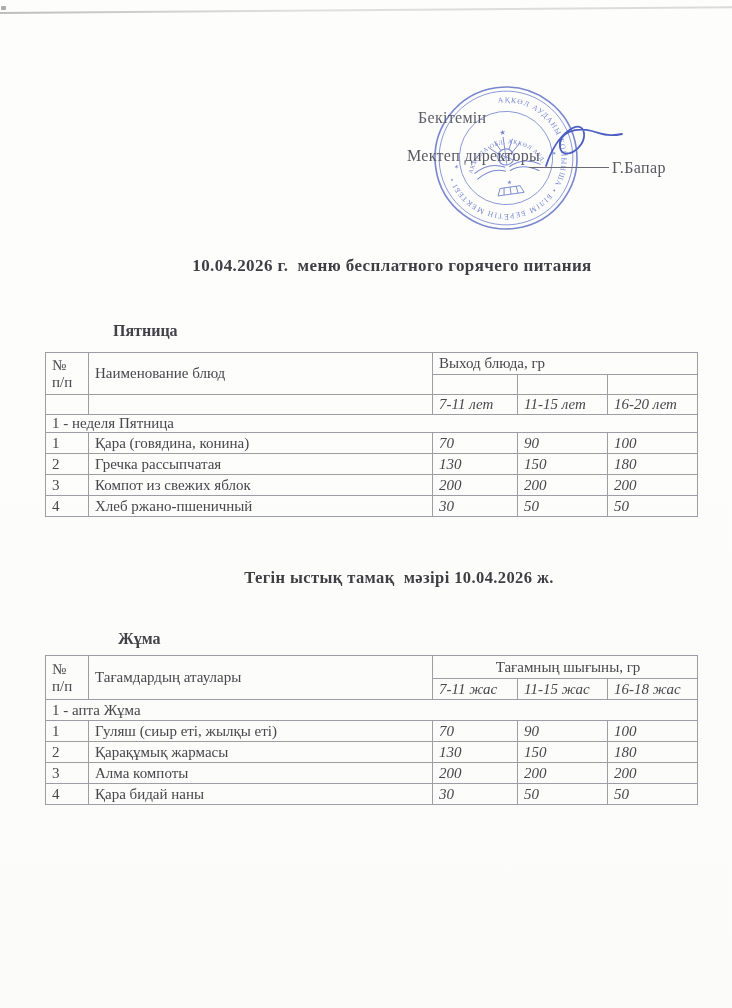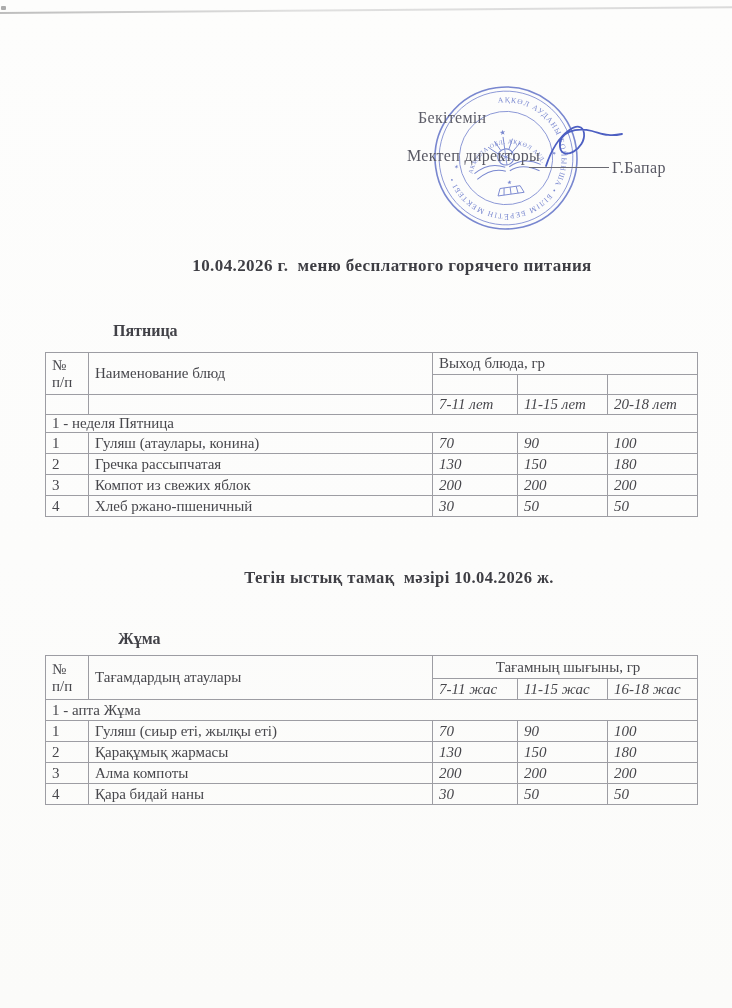--- a/index.html
+++ b/index.html
@@ -130,28 +130,28 @@
     <tr class="hB">
       <td></td>
       <td></td>
       <td></td>
     </tr>
     <tr class="hC">
       <td></td>
       <td></td>
       <td class="age-head">7-11 лет</td>
       <td class="age-head">11-15 лет</td>
-      <td class="age-head">20-18 лет</td>
+      <td class="age-head">16-20 лет</td>
     </tr>
     <tr class="band">
       <td class="band-cell" colspan="5">1 - неделя Пятница</td>
     </tr>
     <tr class="data">
       <td class="cell-num">1</td>
-      <td class="cell-dish">Гуляш (атаулары, конина)</td>
+      <td class="cell-dish">Қара (говядина, конина)</td>
       <td class="cell-val">70</td>
       <td class="cell-val">90</td>
       <td class="cell-val">100</td>
     </tr>
     <tr class="data">
       <td class="cell-num">2</td>
       <td class="cell-dish">Гречка рассыпчатая</td>
       <td class="cell-val">130</td>
       <td class="cell-val">150</td>
       <td class="cell-val">180</td>

